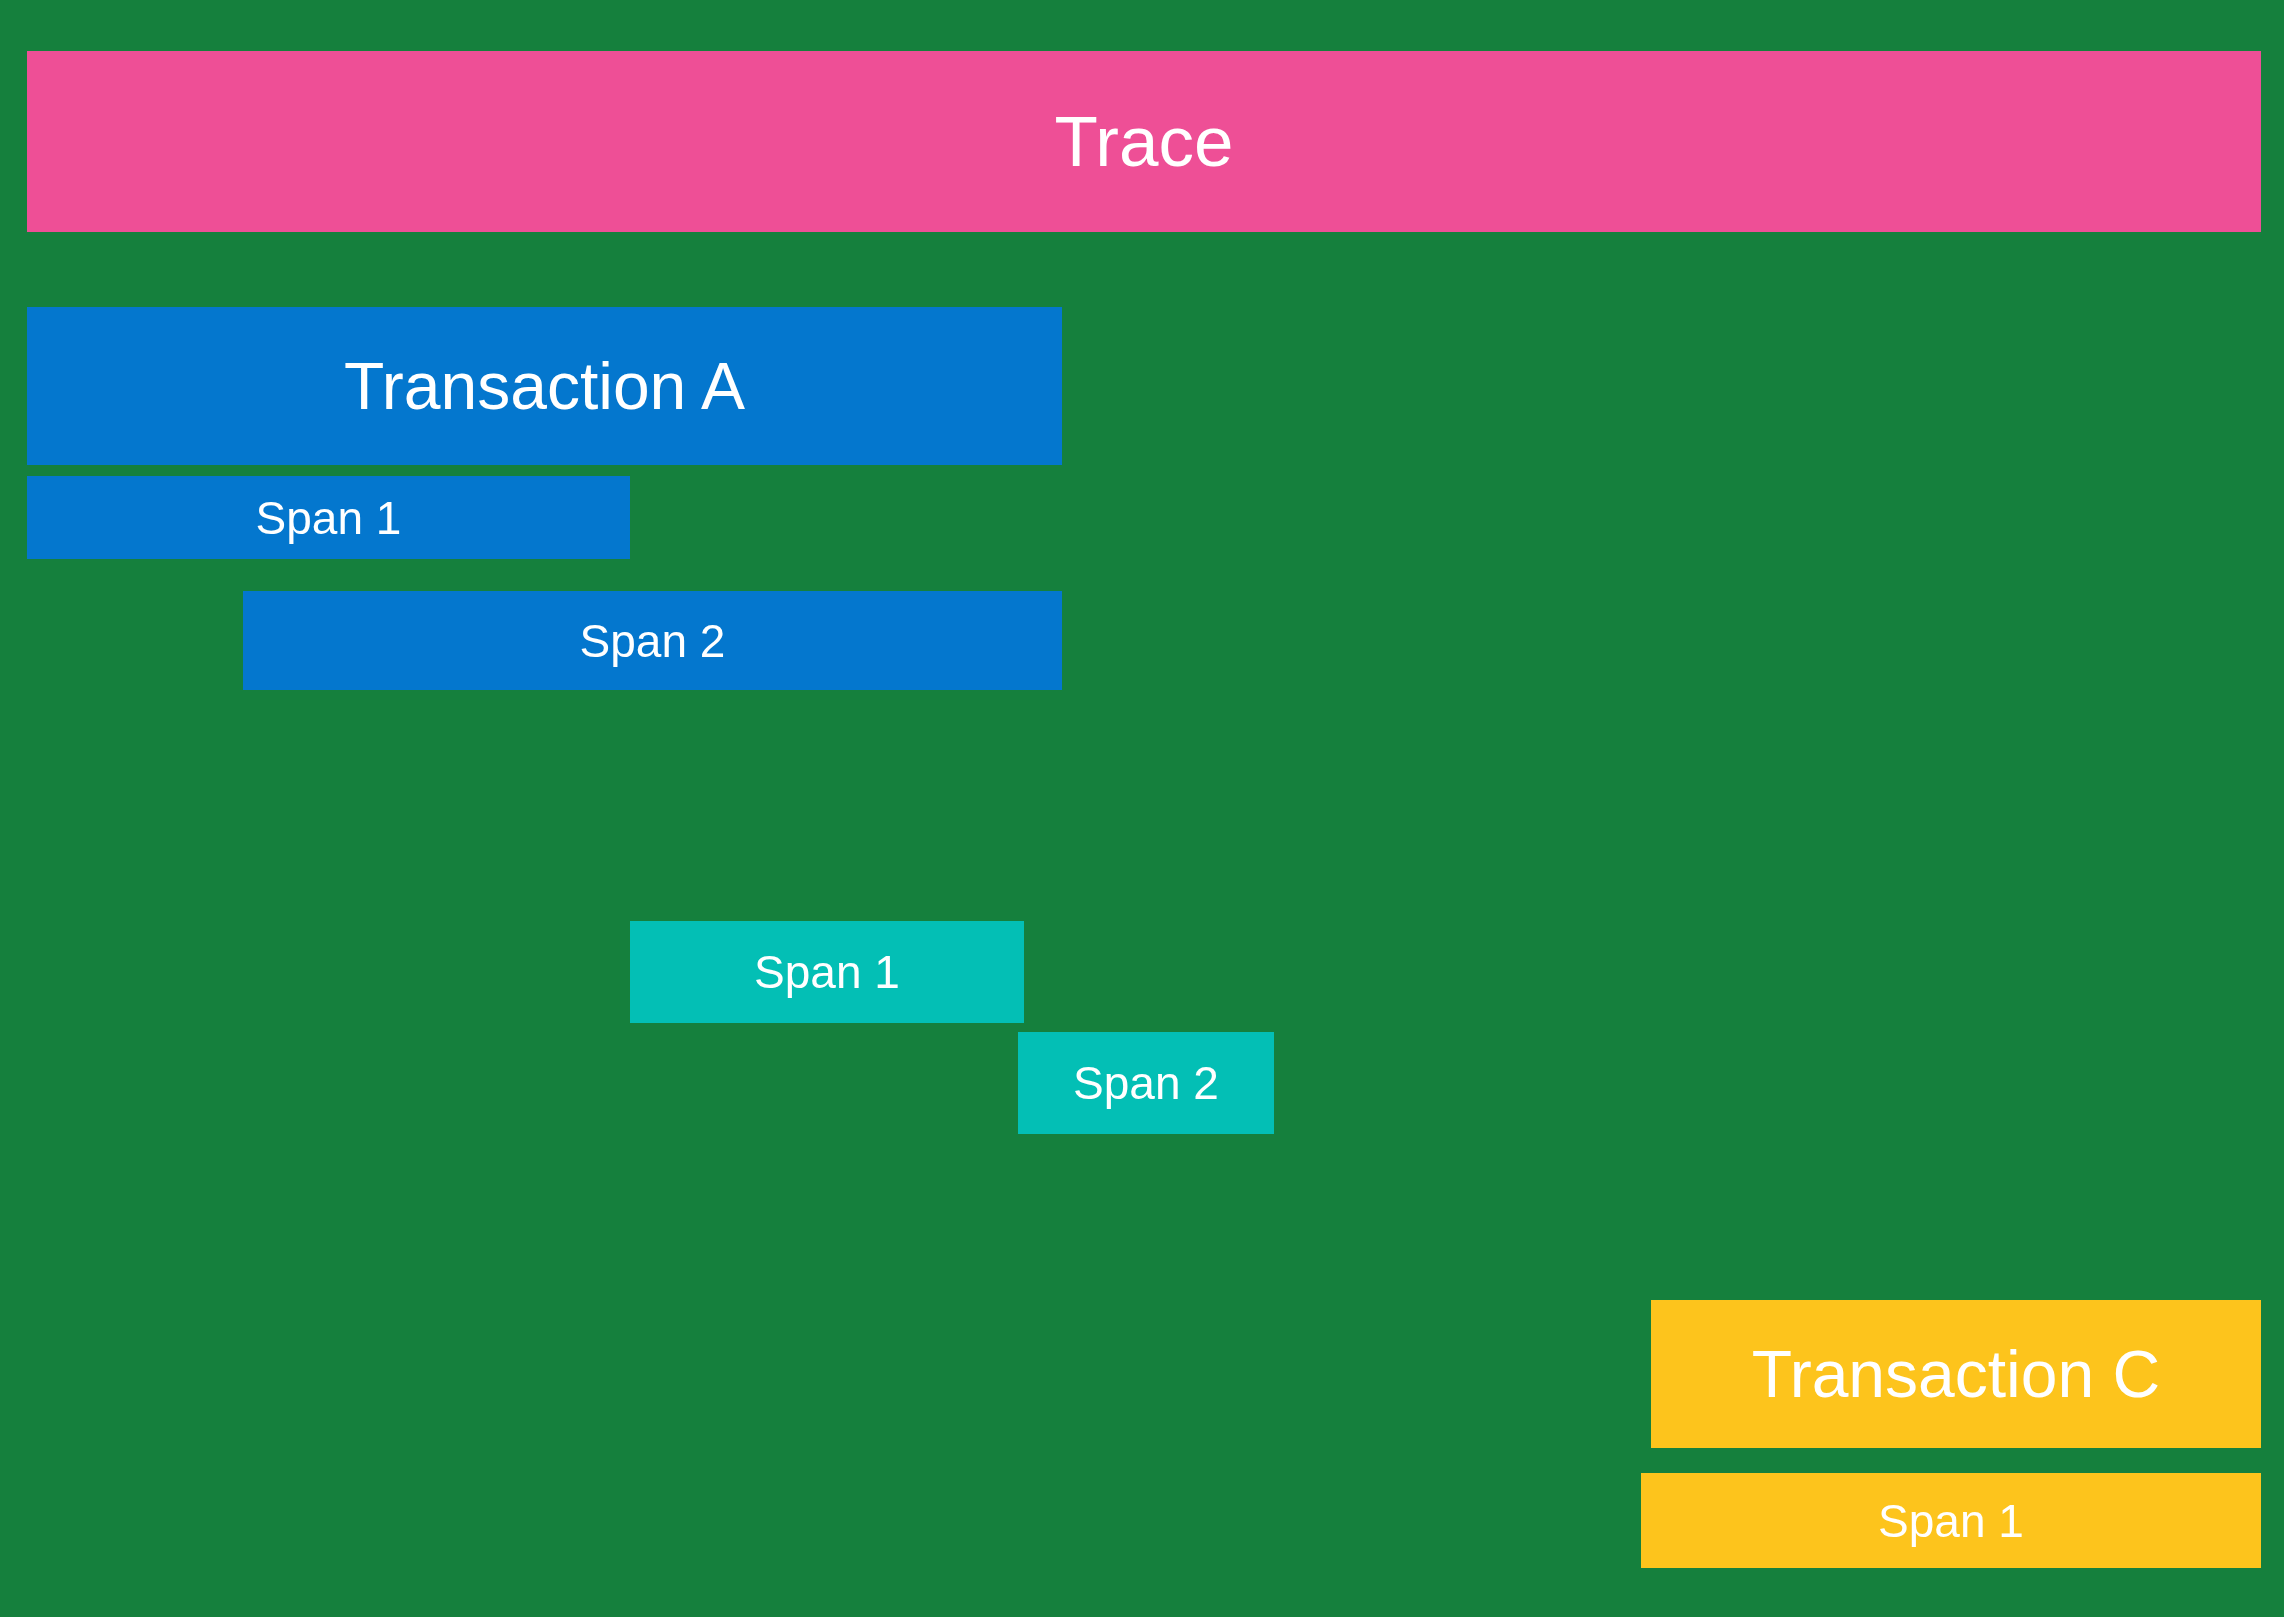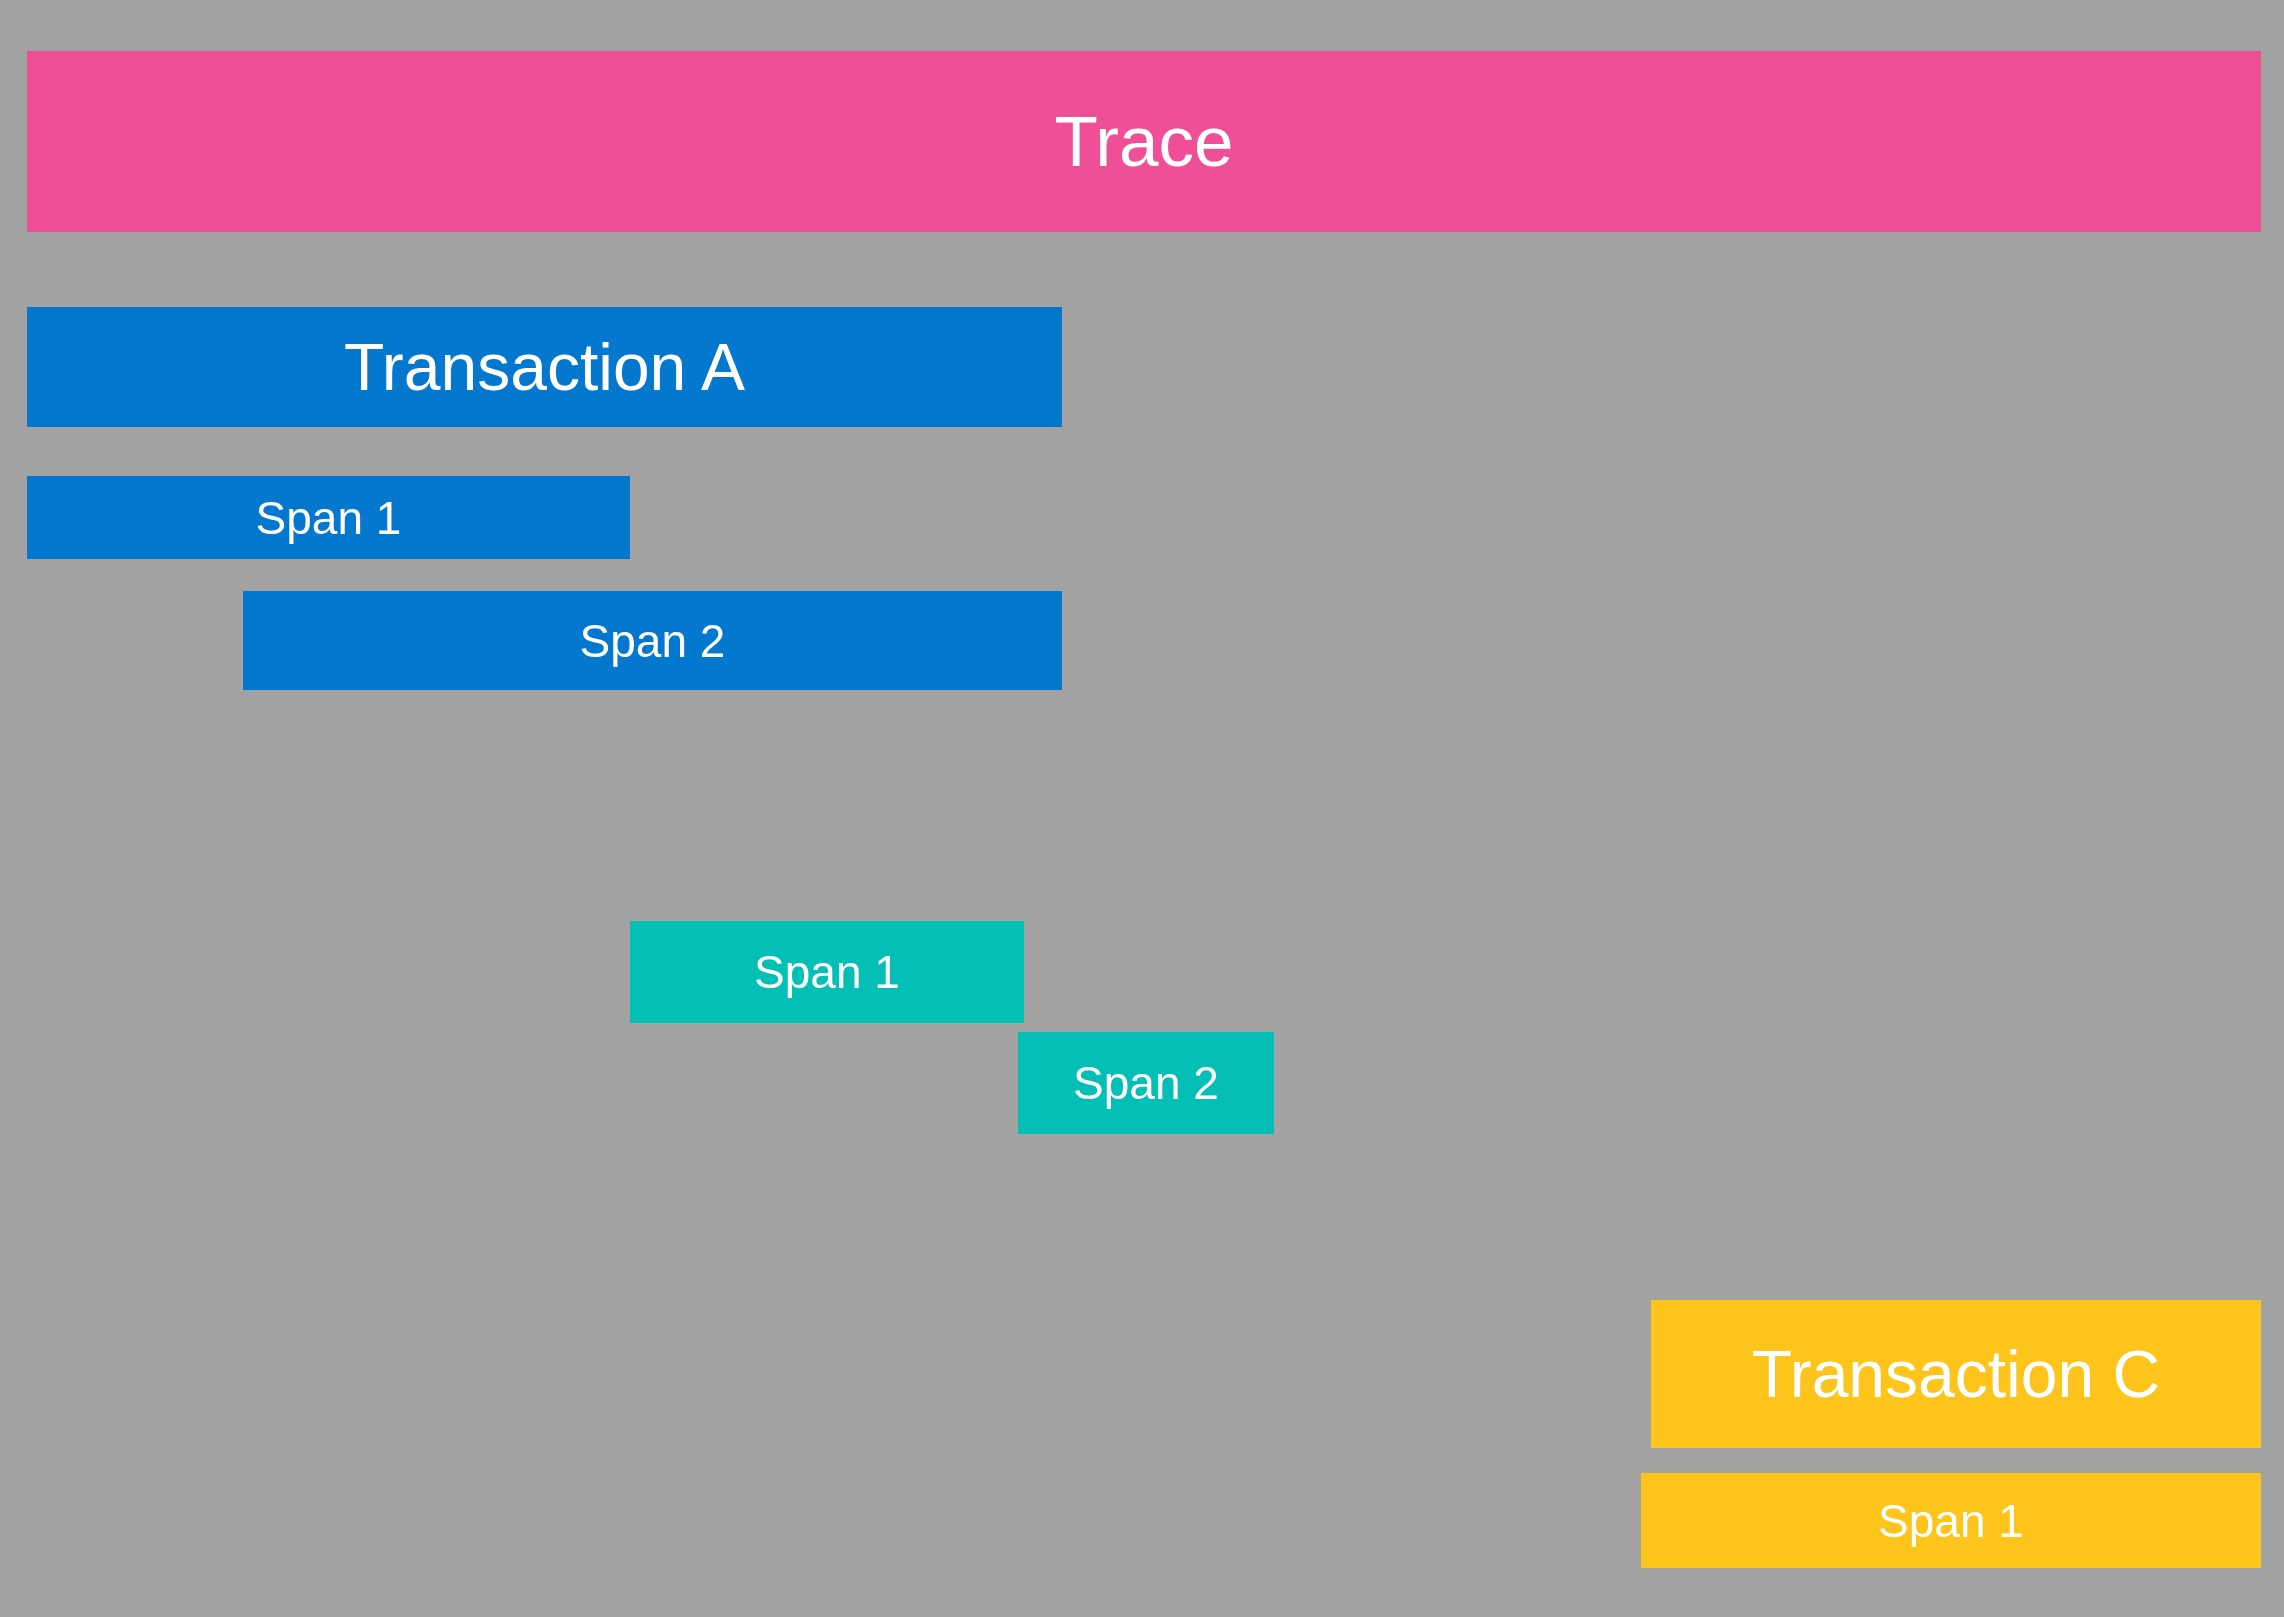--- a/index.html
+++ b/index.html
@@ -31,26 +31,26 @@
     white-space: nowrap;
     overflow: hidden;
   }
   .bar-trace       { font-size: 71px; }
   .bar-transaction { font-size: 66px; }
   .bar-span        { font-size: 46px; text-align: center; }
 </style>
 </head>
 <body>
 
-<div id="canvas" style="background: #a3a3a3; width: 2284px; height: 1618px;">
+<div id="canvas" style="background: #15803d; width: 2284px; height: 1618px;">
 
 <div class="bar bar-trace" style="left: 27px; top: 51px; width: 2234px; height: 181px; background: rgb(238, 79, 150); color: rgb(255, 255, 255);">
       <span>Trace</span>
     </div>
-    <div class="bar bar-transaction" style="left: 27px; top: 307px; width: 1035px; height: 120px; background: rgb(4, 119, 206); color: rgb(255, 255, 255);">
+    <div class="bar bar-transaction" style="left: 27px; top: 307px; width: 1035px; height: 158px; background: rgb(4, 119, 206); color: rgb(255, 255, 255);">
       <span>Transaction A</span>
     </div>
     <div class="bar bar-span" style="left: 27px; top: 476px; width: 603px; height: 83px; background: rgb(4, 119, 206); color: rgb(255, 255, 255);">
       <span>Span 1</span>
     </div>
     <div class="bar bar-span" style="left: 243px; top: 591px; width: 819px; height: 99px; background: rgb(4, 119, 206); color: rgb(255, 255, 255);">
       <span>Span 2</span>
     </div>
     <div class="bar bar-span" style="left: 630px; top: 921px; width: 394px; height: 102px; background: rgb(3, 191, 181); color: rgb(255, 255, 255);">
       <span>Span 1</span>

